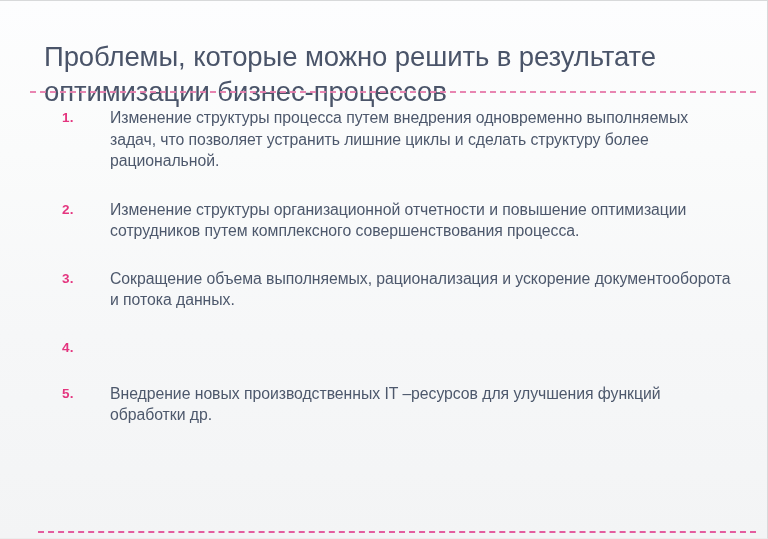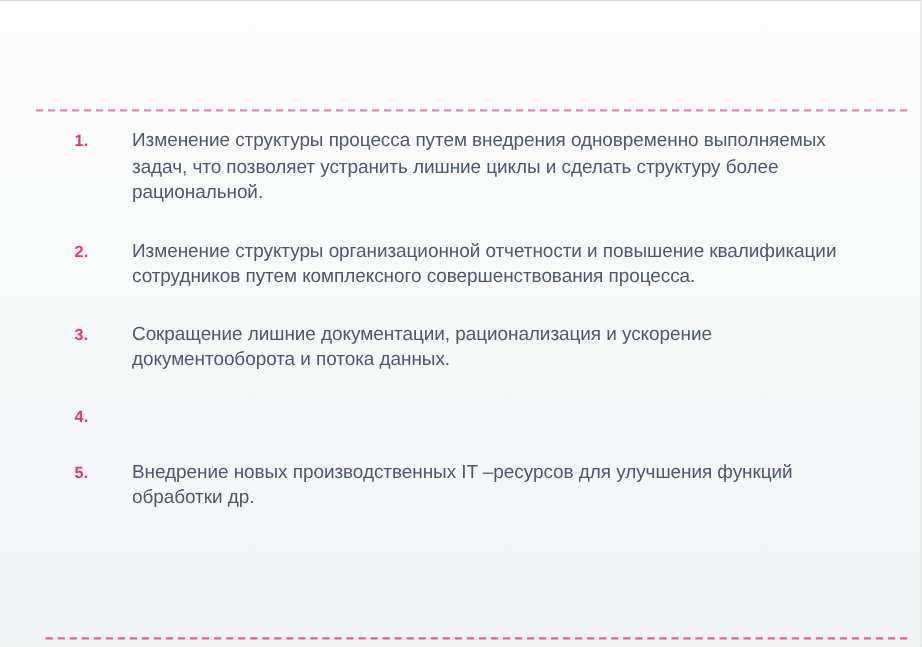--- a/index.html
+++ b/index.html
@@ -96,38 +96,40 @@
   .item.i2 { margin-bottom: 26px; }
   .item.i3 { margin-bottom: 26px; }
   .item.i4 { margin-bottom: 26px; }
   .item.i5 { margin-bottom: 0; }
 </style>
 </head>
 <body>
 
 <div id="slide">
 
+  <h1 id="title">Проблемы, которые можно решить в результате
+оптимизации бизнес-процессов</h1>
 
   <div class="rule" id="rule-top"></div>
 
   <ol id="list">
 
     <li class="item i1">
       <span class="marker">1.</span>
       <span class="text">Изменение структуры процесса  путем внедрения одновременно выполняемых задач,  что позволяет устранить  лишние циклы и сделать структуру более рациональной.</span>
     </li>
 
     <li class="item i2">
       <span class="marker">2.</span>
-      <span class="text">Изменение структуры организационной отчетности и повышение квалификации сотрудников  путем комплексного совершенствования процесса.</span>
+      <span class="text">Изменение структуры организационной отчетности и повышение оптимизации сотрудников  путем комплексного совершенствования процесса.</span>
     </li>
 
     <li class="item i3">
       <span class="marker">3.</span>
-      <span class="text">Сокращение лишние документации, рационализация и  ускорение документооборота  и потока данных.</span>
+      <span class="text">Сокращение объема выполняемых, рационализация и  ускорение документооборота  и потока данных.</span>
     </li>
 
     <li class="item i4">
       <span class="marker">4.</span>
     </li>
 
     <li class="item i5">
       <span class="marker">5.</span>
       <span class="text">Внедрение новых производственных IT –ресурсов  для улучшения функций обработки др.</span>
     </li>

